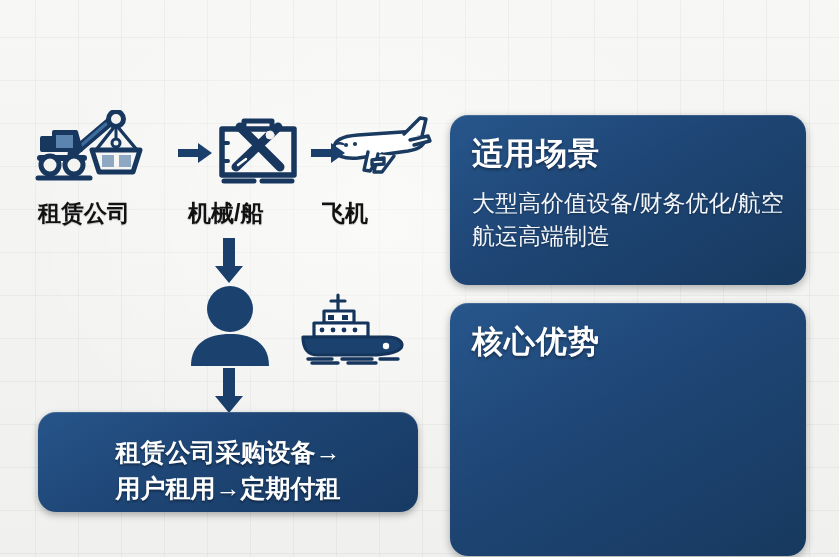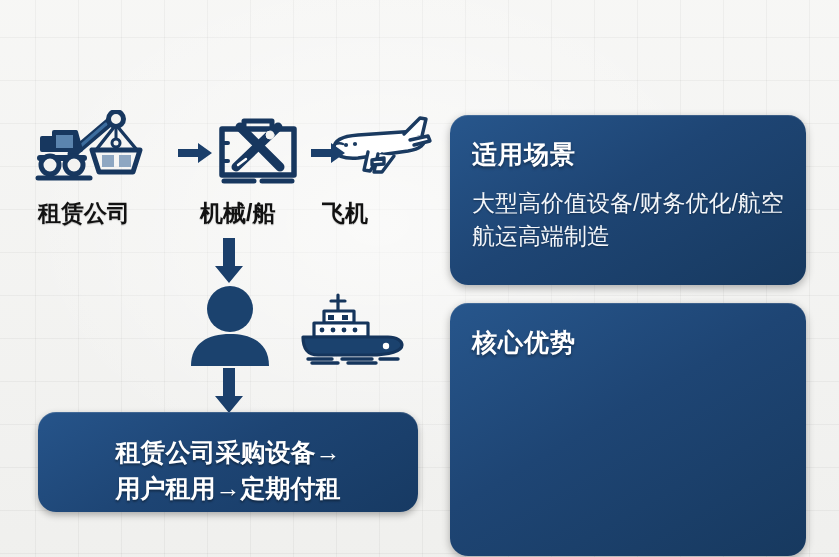--- a/index.html
+++ b/index.html
@@ -41,21 +41,21 @@
   .n3{left:296px;width:114px;}
   .arrow-h{position:absolute;top:30px;z-index:3;}
   .a1{left:152px;}
   .a2{left:285px;}
 
   .flow-label{
     position:absolute;top:198px;font-size:23px;font-weight:bold;color:#121212;
     text-shadow:0 1px 1px rgba(0,0,0,0.22);z-index:3;white-space:nowrap;
   }
   .l1{left:38px;}
-  .l2{left:200px;}
+  .l2{left:188px;}
   .l3{left:322px;}
 
   
   .arrow-v{position:absolute;z-index:3;}
   .av1{left:214px;top:238px;}
   .av2{left:214px;top:368px;}
   .person{position:absolute;left:186px;top:286px;z-index:3;}
   .ship{position:absolute;left:298px;top:291px;z-index:3;}
 
   
@@ -76,21 +76,21 @@
   .panel{
     position:absolute;left:450px;width:356px;
     background:linear-gradient(150deg,#27568c 0%,#1e4574 45%,#17395f 100%);
     border-radius:18px;z-index:3;box-sizing:border-box;
     padding:20px 22px 16px 22px;
     box-shadow:0 3px 8px rgba(0,0,0,0.30), inset 0 1px 0 rgba(255,255,255,0.13);
   }
   .panel-1{top:115px;height:170px;}
   .panel-2{top:303px;height:253px;}
   .panel-title{
-    color:#ffffff;font-size:25px;font-weight:bold;line-height:38px;
+    color:#ffffff;font-size:31px;font-weight:bold;line-height:38px;
     letter-spacing:1px;margin:0 0 14px 0;
     text-shadow:0 2px 3px rgba(0,0,0,0.38);
   }
   .panel-body{
     color:#f3f6fa;font-size:23px;line-height:33px;font-weight:500;
     text-shadow:0 1px 2px rgba(0,0,0,0.30);
     word-break:break-all;
   }
 
   

